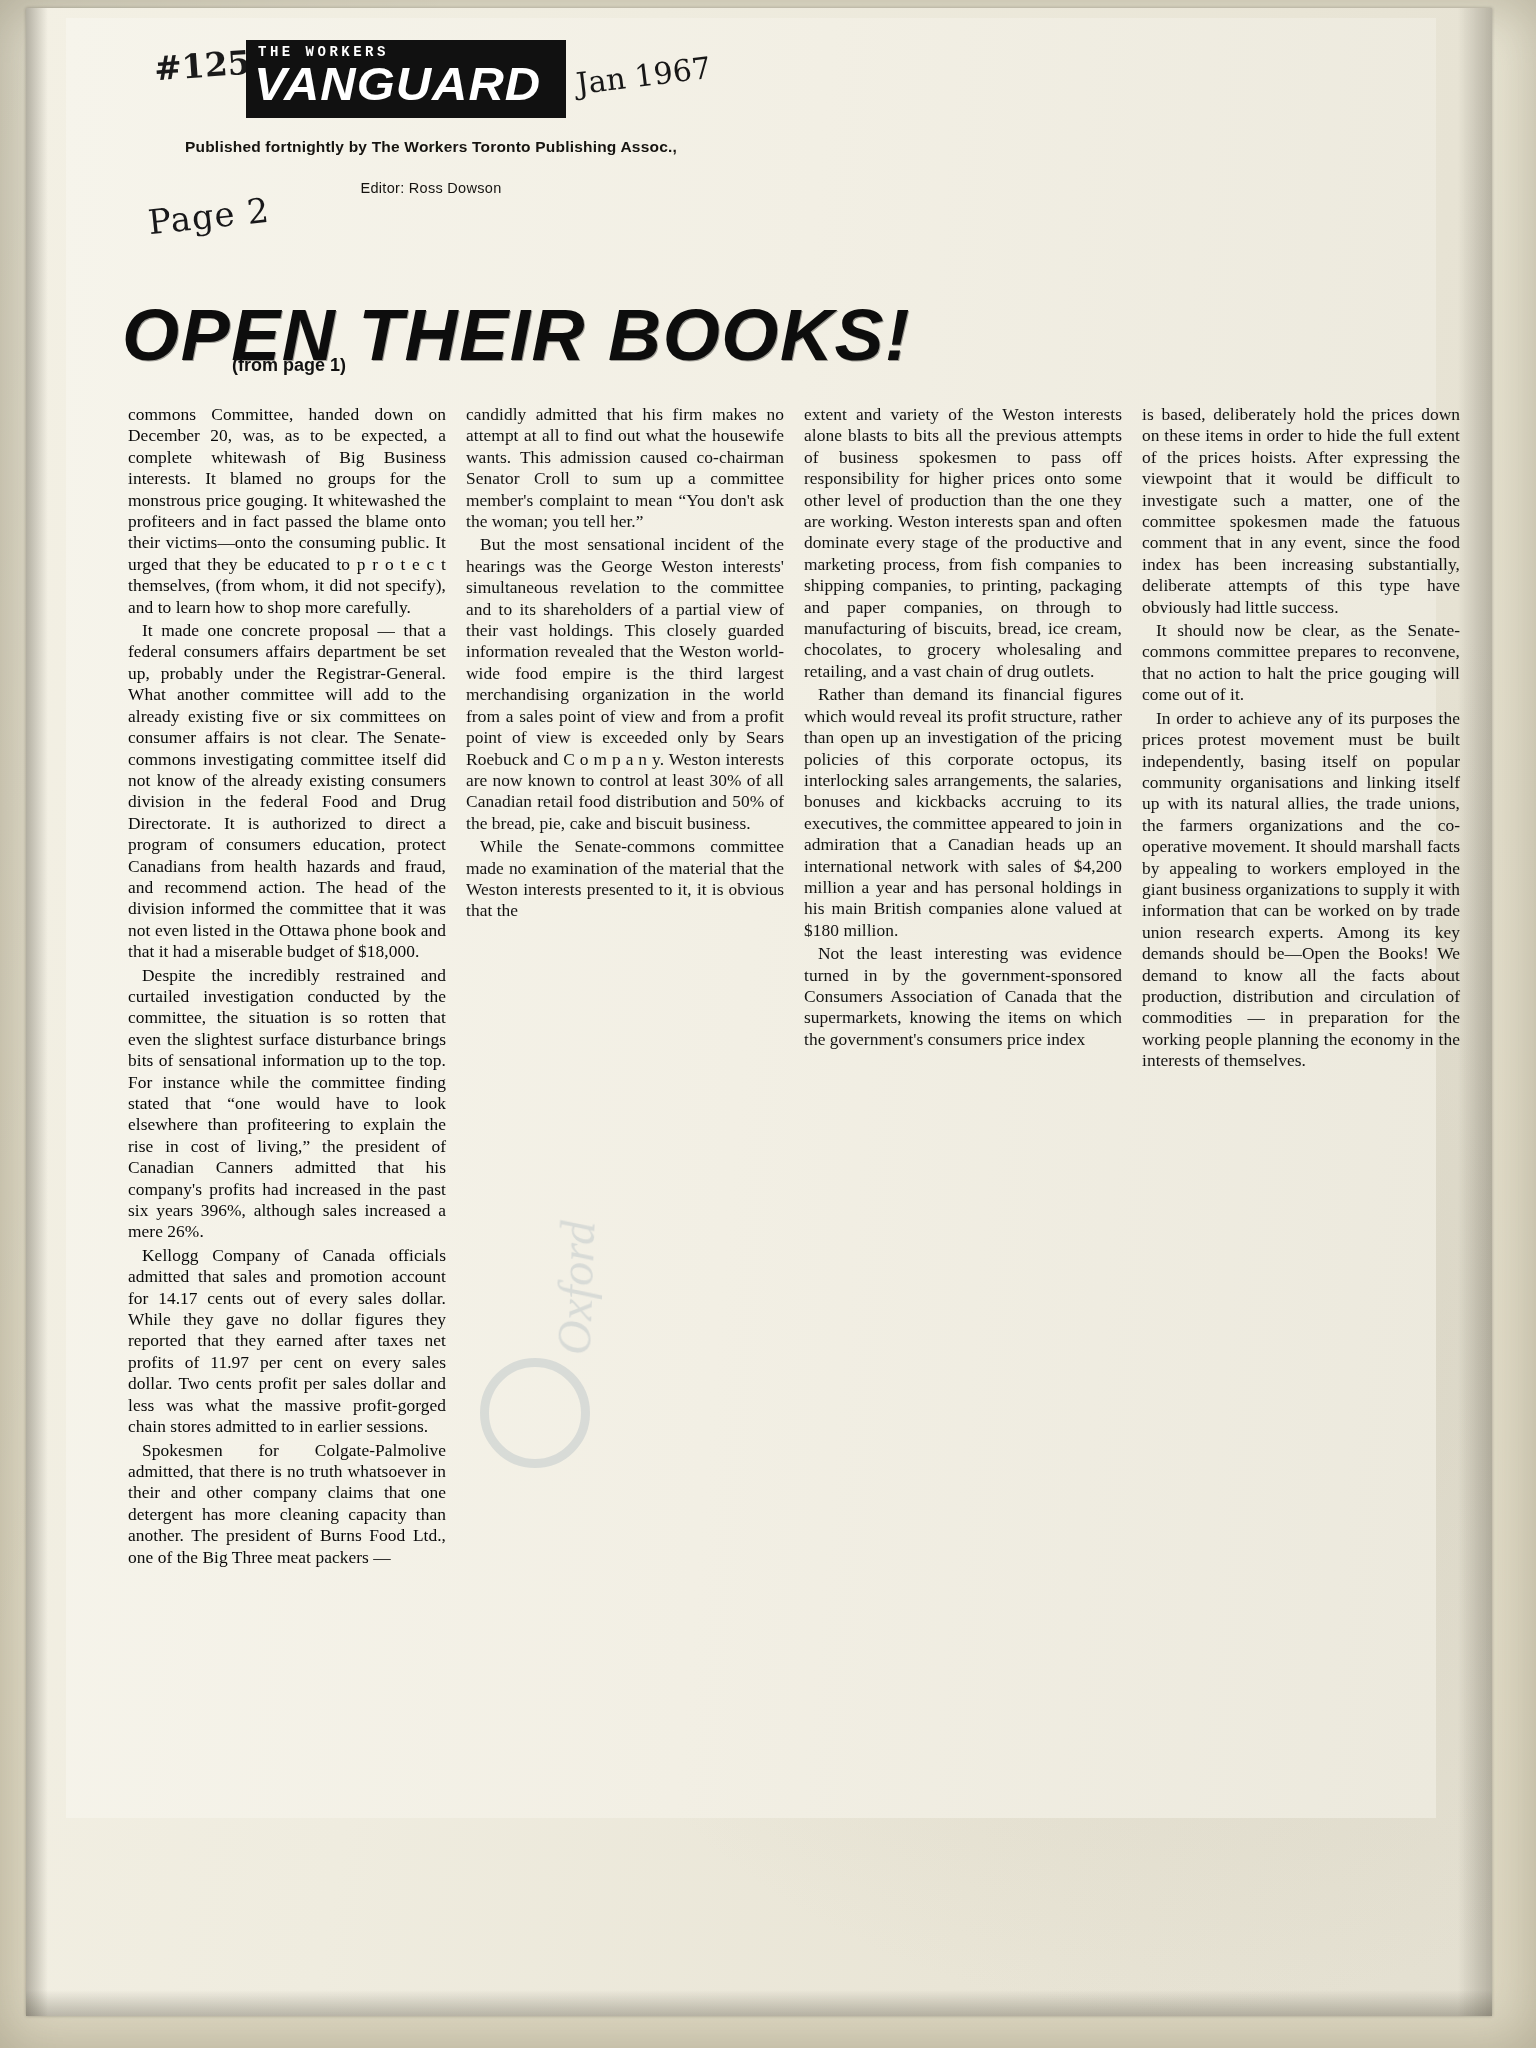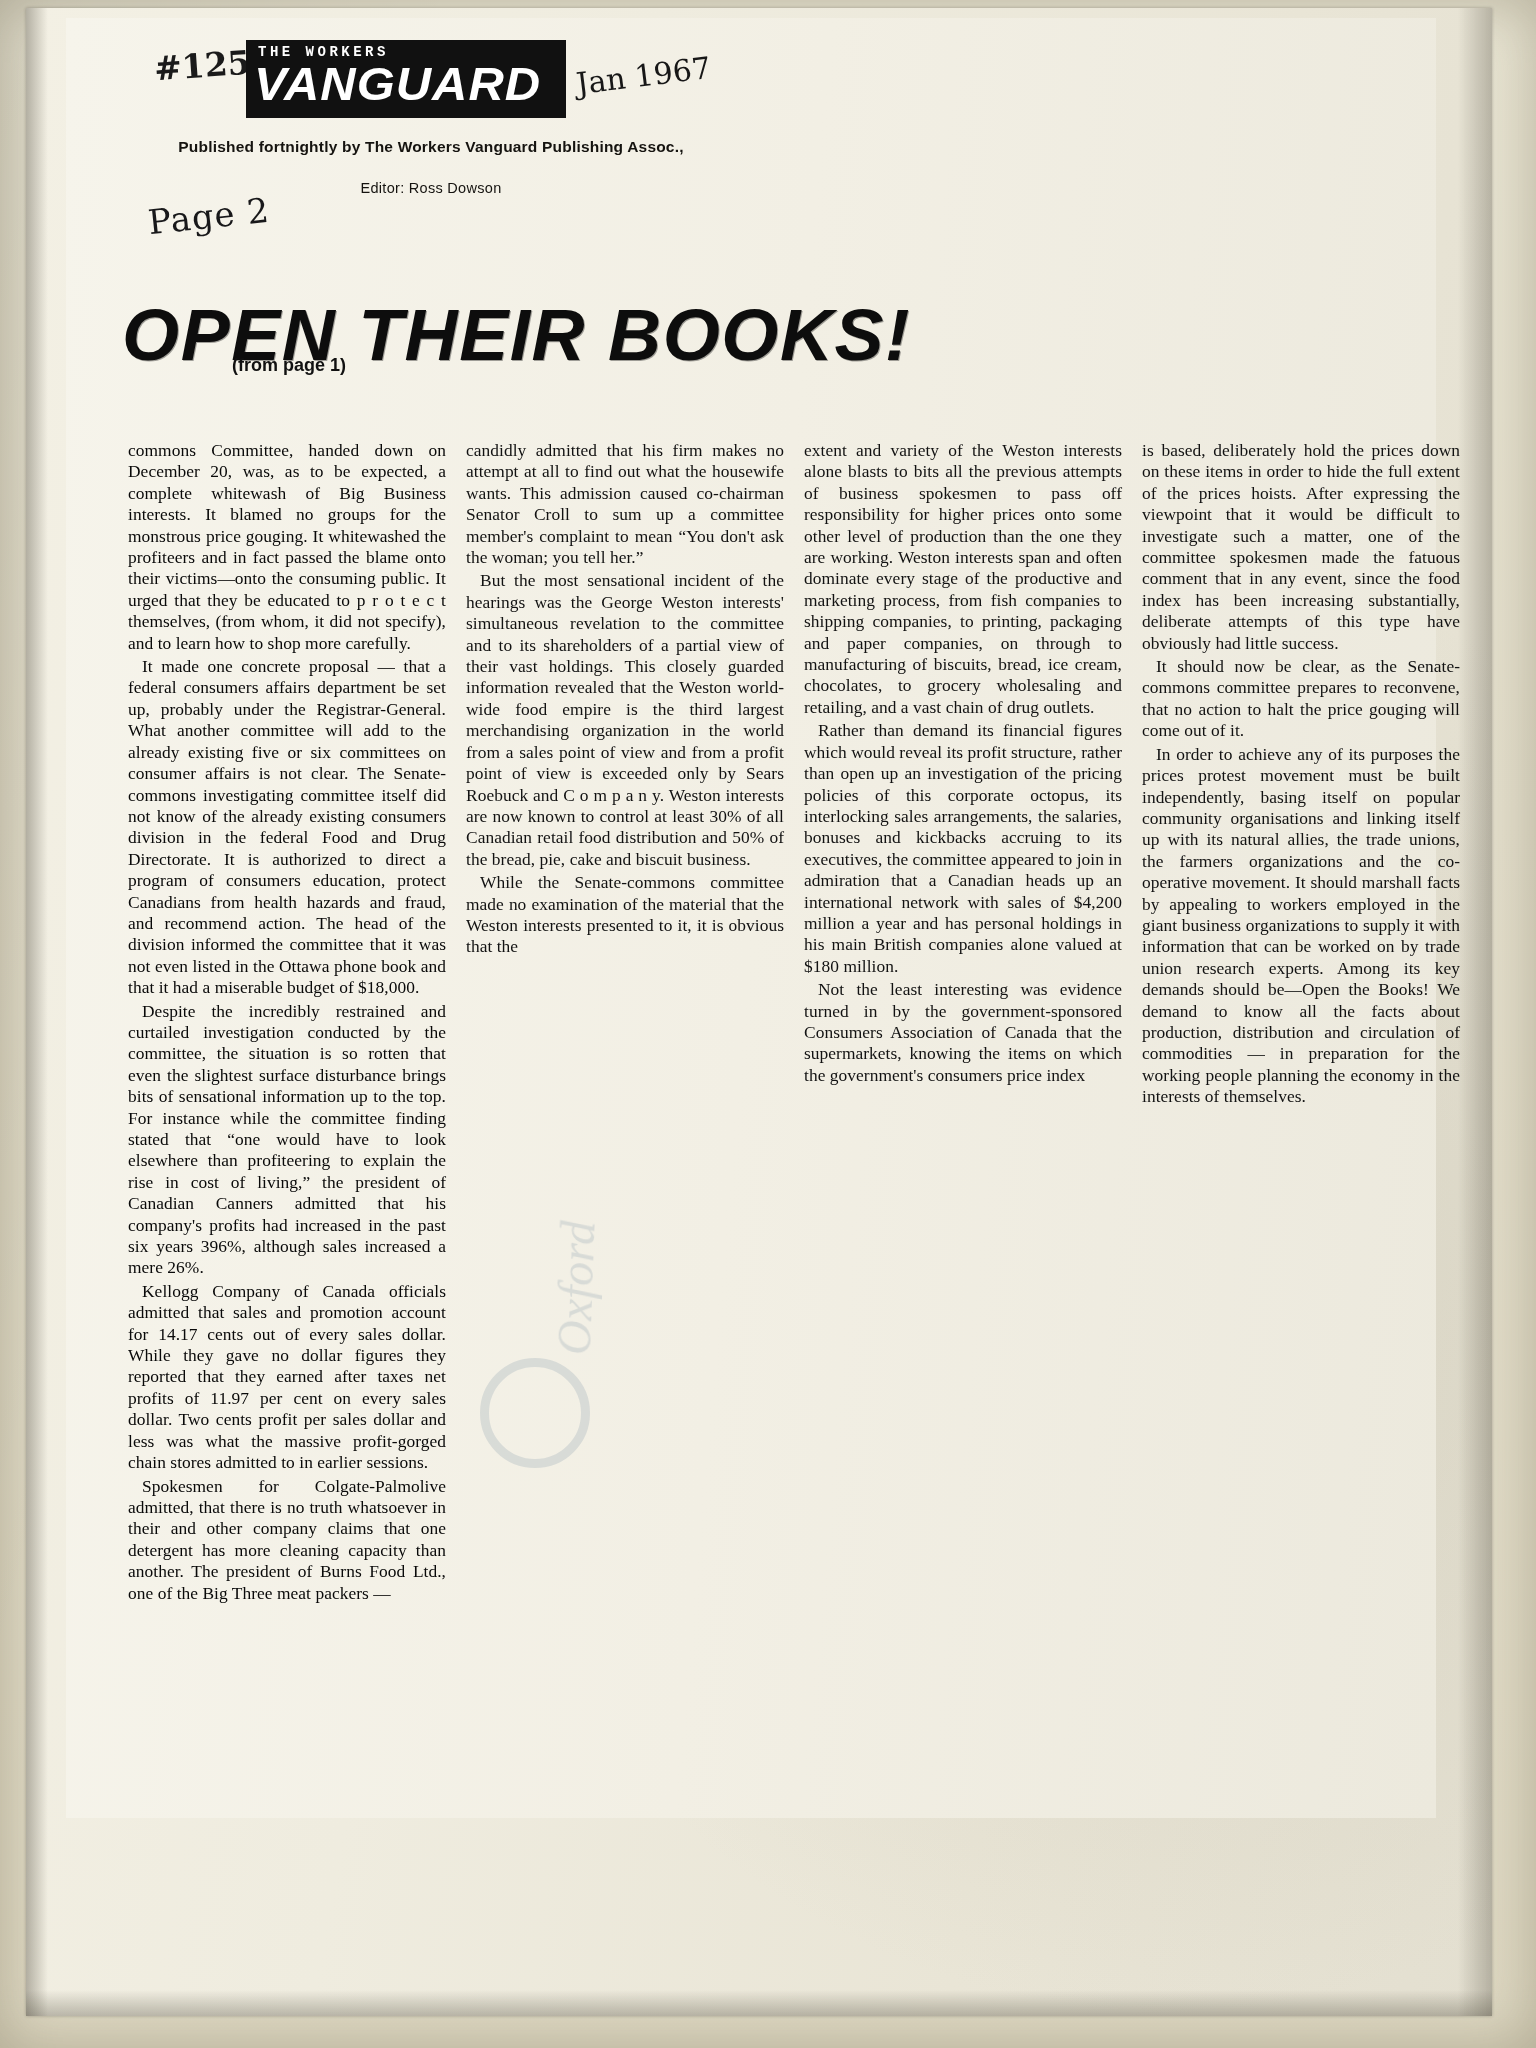--- a/index.html
+++ b/index.html
@@ -199,21 +199,20 @@
   }
 
   
   #cols {
     position: absolute;
     left: 62px;
     top: 386px;
     width: 1348px;
     display: flex;
     gap: 20px;
-    margin-top: 36px;
   }
   .col {
     width: 318px;
   }
   .col p {
     margin: 0 0 2px 0;
     font-family: "Liberation Serif", serif;
     font-size: 17.4px;
     line-height: 21.4px;
     text-align: justify;
@@ -281,21 +280,21 @@
         <div id="handnum">#125</div>
 
         <div id="vanguard-box">
           <div id="vanguard-kicker">THE WORKERS</div>
           <div id="vanguard-word">VANGUARD</div>
         </div>
 
         <div id="handdate">Jan 1967</div>
 
         <div id="pubinfo">
-          <div>Published fortnightly by The Workers Vanguard Publishing Assoc.,</div>
+          <div>Published fortnightly by The Workers Toronto Publishing Assoc.,</div>
         </div>
 
         <div id="editor">Editor: Ross Dowson</div>
       </div>
 
       <div id="hand-page">Page 2</div>
 
       <h1 id="headline">OPEN THEIR BOOKS!</h1>
 
       <div id="fromline">(from page 1)</div>

